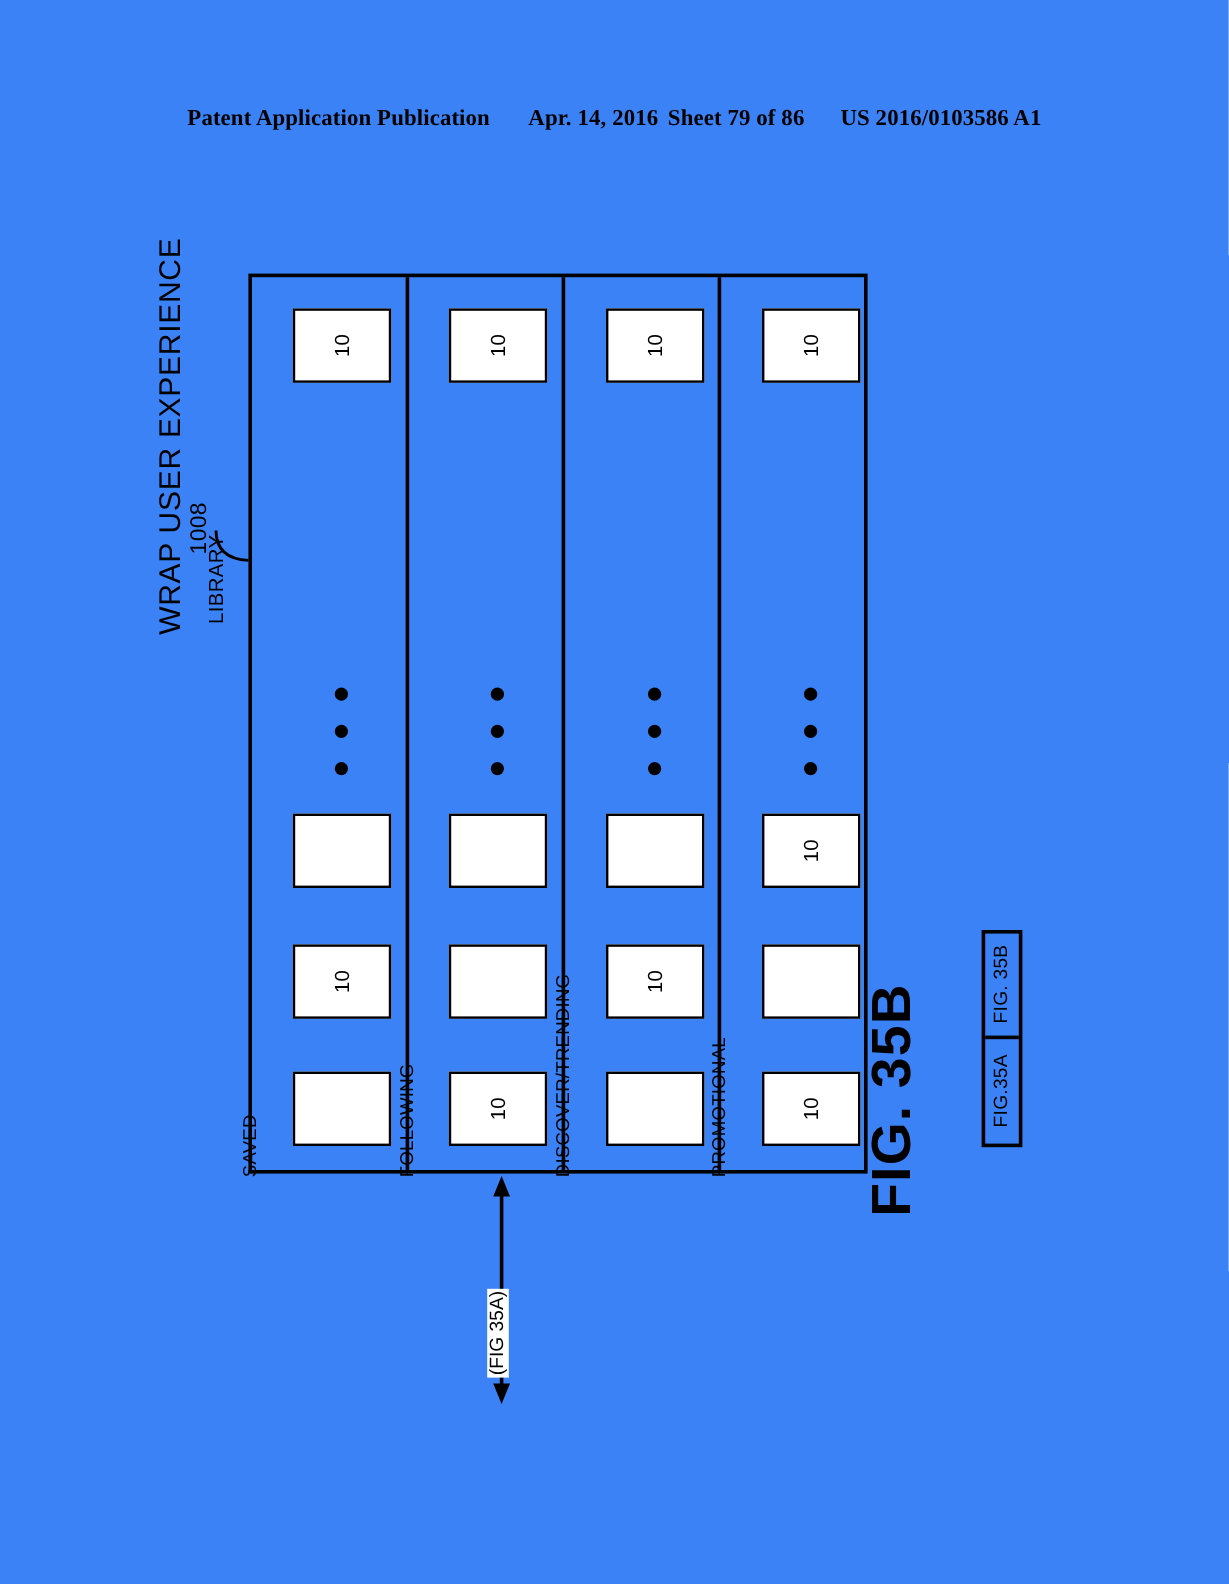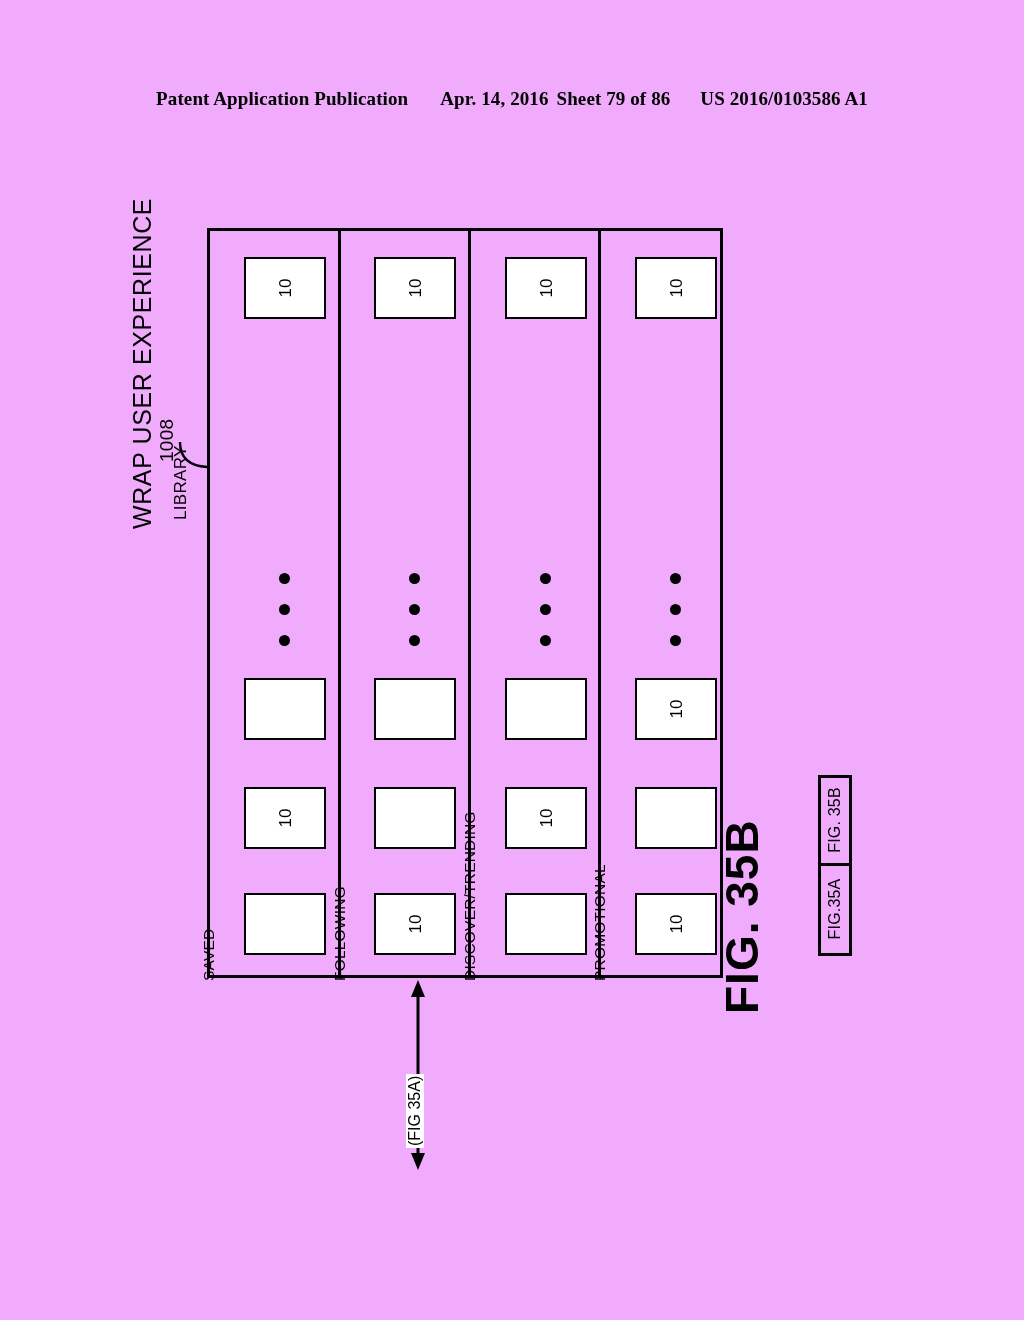--- a/index.html
+++ b/index.html
@@ -9,21 +9,21 @@
     background: #ffffff;
   }
   body {
     font-family: "Liberation Sans", sans-serif;
     color: #000000;
   }
   #page {
     position: relative;
     width: 1024px;
     height: 1320px;
-    background: #f0abfc;
+    background: #3b82f6;
     overflow: hidden;
   }
 
   
   .hdr {
     position: absolute;
     top: 88px;
     left: 0;
     width: 1024px;
     text-align: center;

